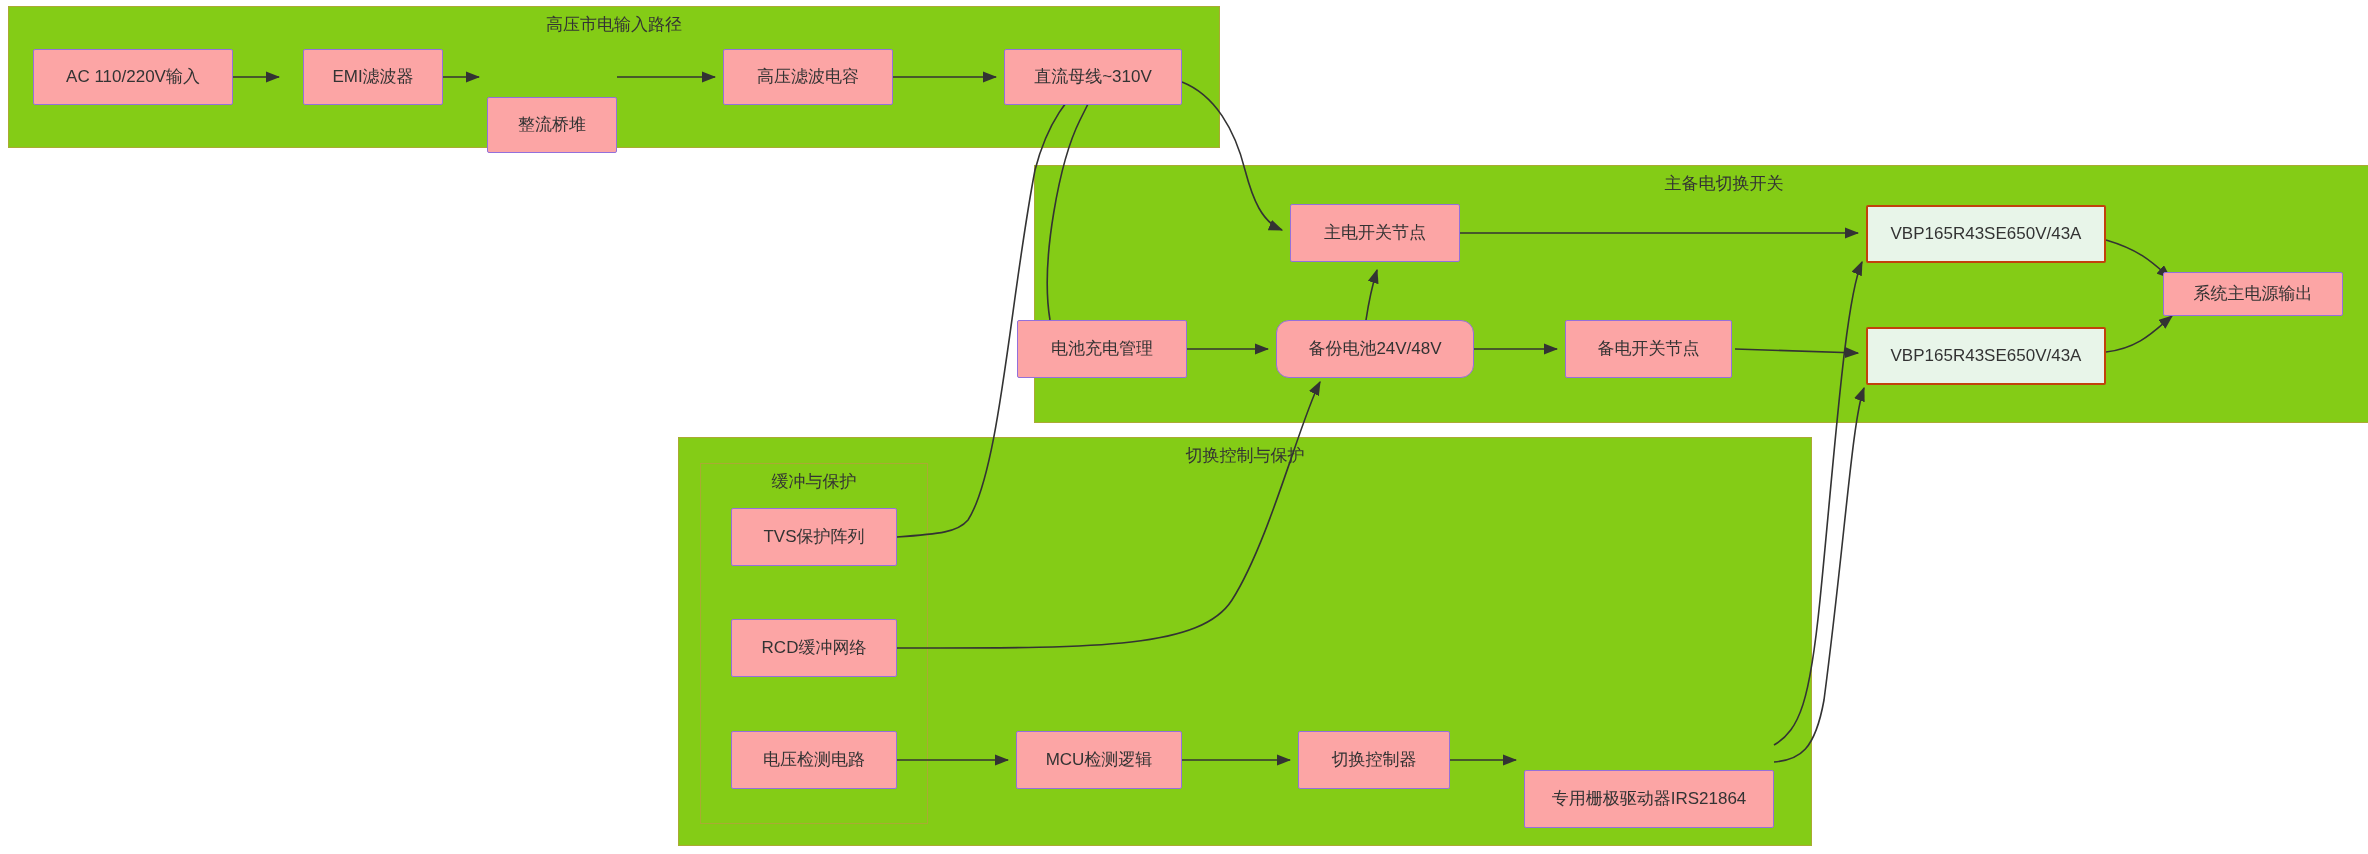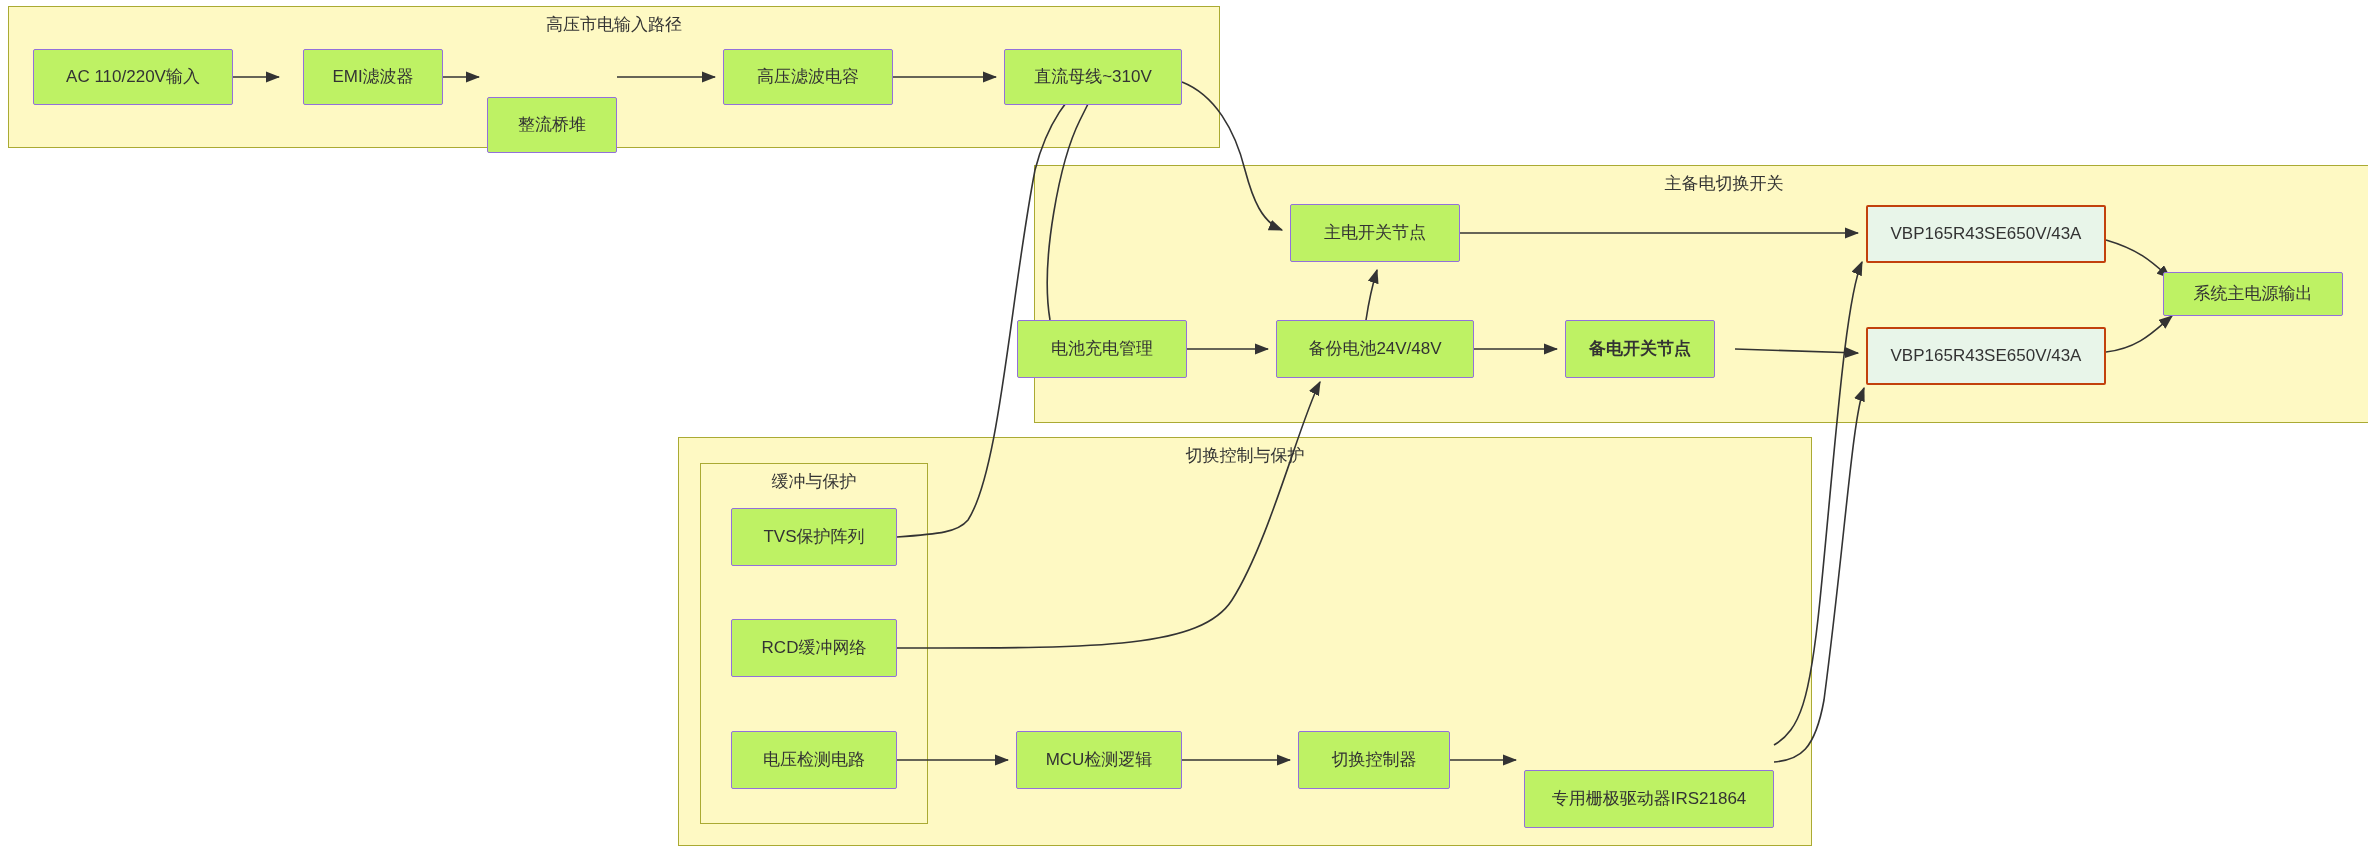--- a/index.html
+++ b/index.html
@@ -23,21 +23,21 @@
   svg#edges {
     position: absolute;
     left: 0; top: 0;
     width: 2368px;
     height: 854px;
     pointer-events: none;
   }
   
   .cluster {
     position: absolute;
-    background: #fef9c3;
+    background: #84cc16;
     border: 1px solid #aaaa33;
     box-sizing: border-box;
   }
   .cluster-label {
     position: absolute;
     top: 8px;
     left: 0;
     width: 100%;
     text-align: center;
     font-size: 17px;
@@ -53,21 +53,21 @@
     align-items: center;
     justify-content: center;
     text-align: center;
     font-size: 17px;
     line-height: 1.2;
     color: #333333;
     white-space: nowrap;
     border-radius: 2px;
   }
   .node.process {
-    background: #bef264;
+    background: #fca5a5;
     border: 1.2px solid #9370db;
   }
   .node.device {
     background: #e8f5e9;
     border: 2px solid #c2410c;
     text-align: center;
   }
   .node-label { pointer-events: none; }
 </style>
 </head>
@@ -139,24 +139,24 @@
       </div>
       <div class="node device" style="left: 1866px; top: 205px; width: 240px; height: 58px;">
         <span class="node-label">VBP165R43SE650V/43A</span>
       </div>
       <div class="node process" style="left: 2163px; top: 272px; width: 180px; height: 44px;">
         <span class="node-label">系统主电源输出</span>
       </div>
       <div class="node process" style="left: 1017px; top: 320px; width: 170px; height: 58px;">
         <span class="node-label">电池充电管理</span>
       </div>
-      <div class="node process" style="left: 1276px; top: 320px; width: 198px; height: 58px;">
+      <div class="node process" style="left: 1276px; top: 320px; width: 198px; height: 58px; border-radius: 13px;">
         <span class="node-label">备份电池24V/48V</span>
       </div>
-      <div class="node process" style="left: 1565px; top: 320px; width: 150px; height: 58px; font-weight: bold;">
+      <div class="node process" style="left: 1565px; top: 320px; width: 167px; height: 58px;">
         <span class="node-label">备电开关节点</span>
       </div>
       <div class="node device" style="left: 1866px; top: 327px; width: 240px; height: 58px;">
         <span class="node-label">VBP165R43SE650V/43A</span>
       </div>
       <div class="node process" style="left: 731px; top: 508px; width: 166px; height: 58px;">
         <span class="node-label">TVS保护阵列</span>
       </div>
       <div class="node process" style="left: 731px; top: 619px; width: 166px; height: 58px;">
         <span class="node-label">RCD缓冲网络</span>

